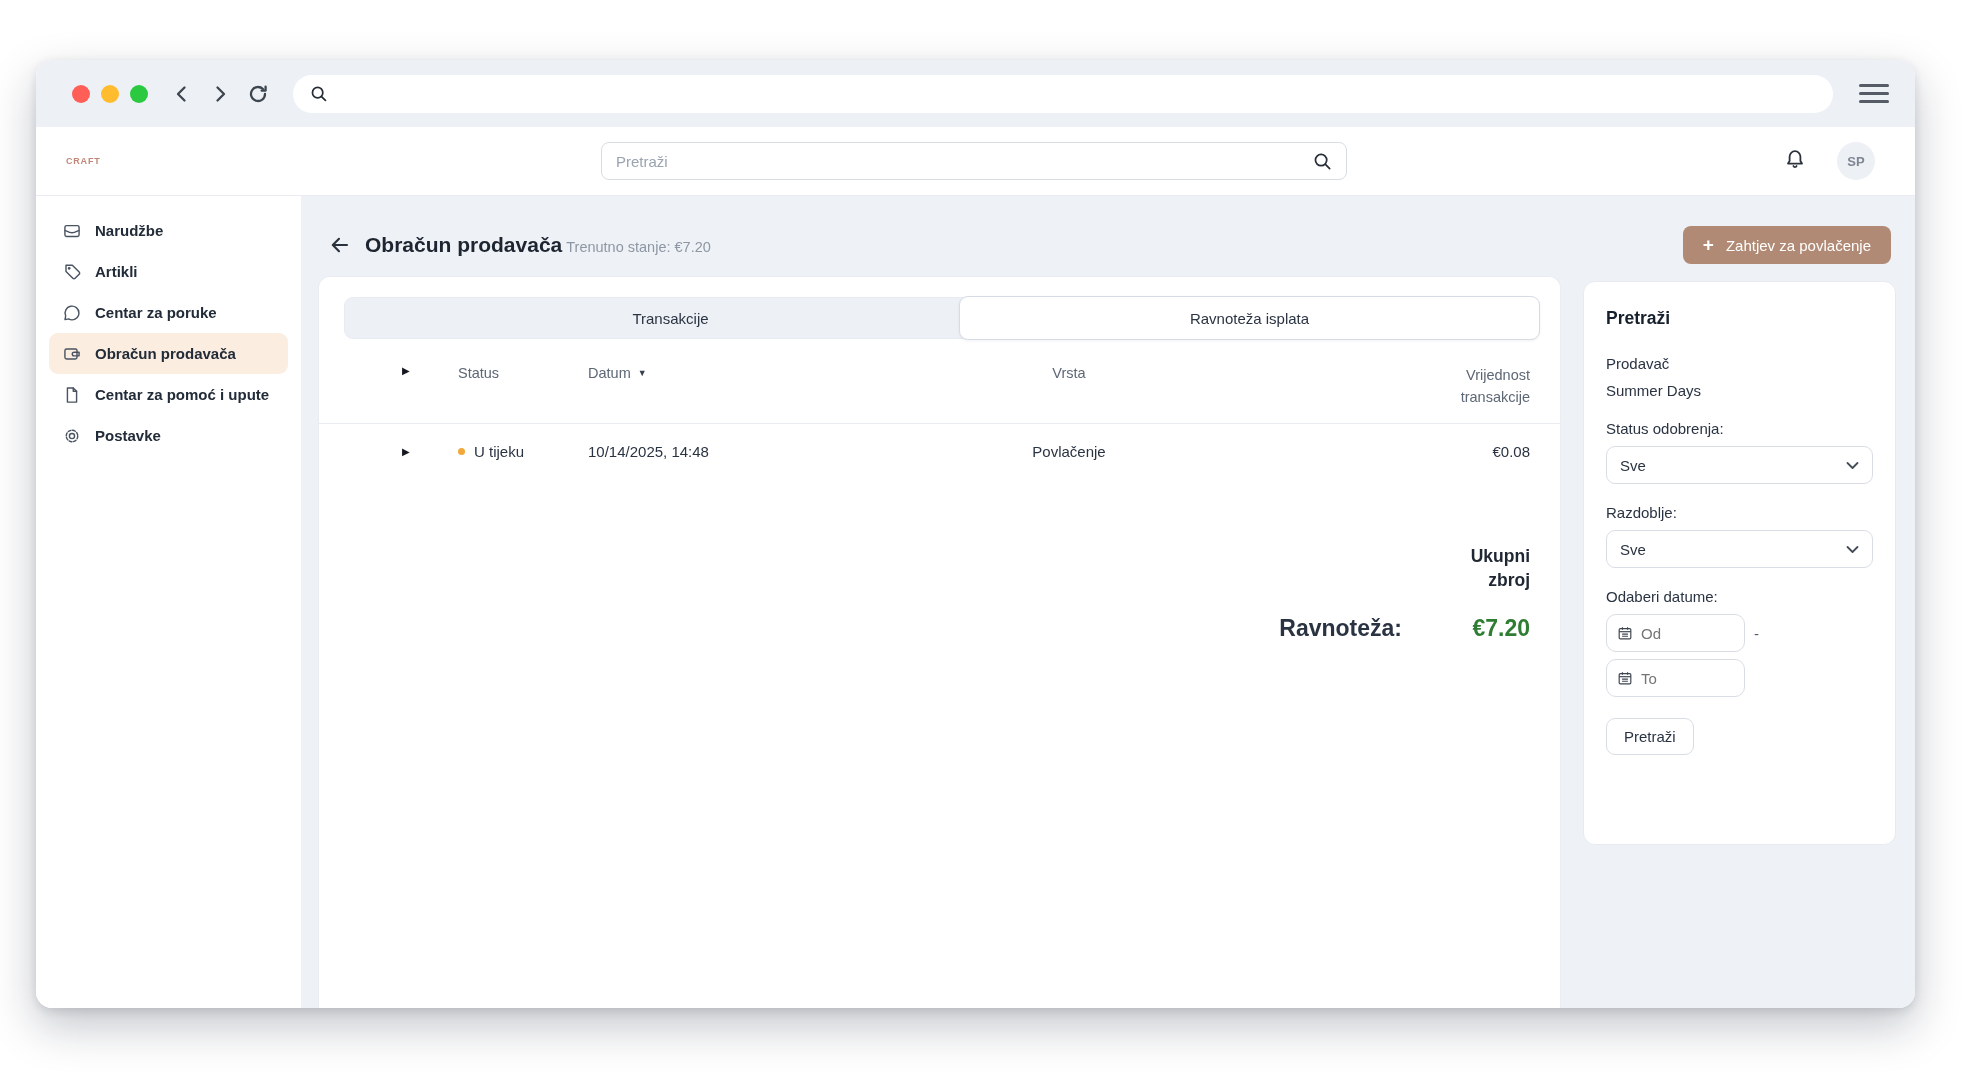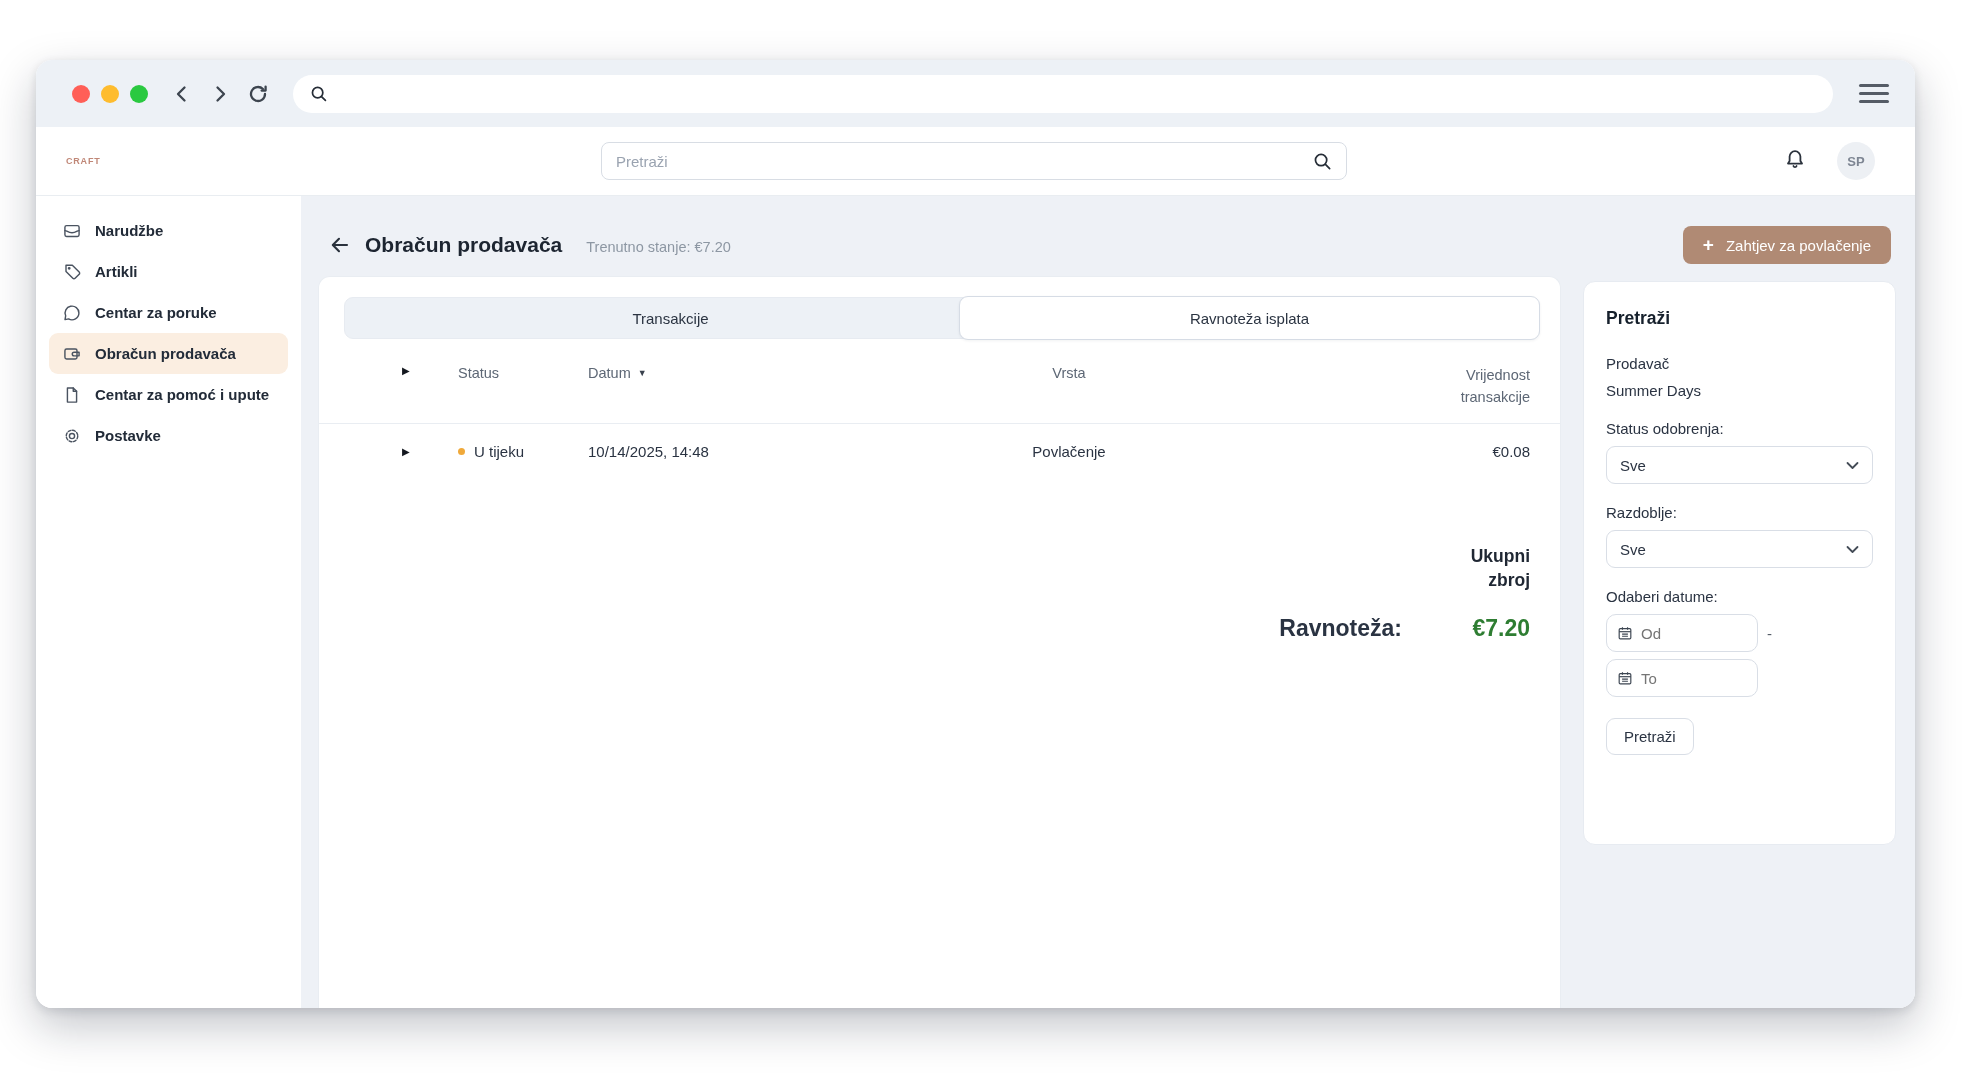--- a/index.html
+++ b/index.html
@@ -41,21 +41,21 @@
   .sitem { display:flex; align-items:center; gap:13px; height:41px; padding:0 13px; margin:0 13px;
            border-radius:9px; font-size:15px; font-weight:600; color:#222b38; cursor:pointer; }
   .sitem.active { background:#fbeee1; }
   .sitem svg { flex:none; stroke:#4a5360; stroke-width:1.7; fill:none; stroke-linecap:round; stroke-linejoin:round; }
   .main { flex:1; background:#eef1f6; padding:0 19px 0 17px; display:flex; flex-direction:column; min-width:0; }
   
   .titlerow { margin:30px 5px 12px 7px; height:38px; display:flex; align-items:center; }
   .backbtn { width:30px; height:30px; display:flex; align-items:center; justify-content:center; }
   .backbtn svg { stroke:#2a323d; stroke-width:2.1; fill:none; stroke-linecap:round; stroke-linejoin:round; }
   .ptitle { font-size:21px; font-weight:700; color:#1d2531; margin-left:10px; }
-  .psub { font-size:14.5px; color:#8d97a3; margin-left:24px; padding-top:3px; }
+  .psub { font-size:14.5px; color:#8d97a3; margin-left:4px; padding-top:3px; }
   .actionbtn { margin-left:auto; background:#b08a74; color:#fff; border:none; border-radius:8px; height:38px;
                padding:0 20px; font-size:15px; font-family:inherit; display:flex; align-items:center; gap:12px; cursor:pointer; }
   .actionbtn .plus { font-size:19px; font-weight:600; line-height:1; padding-bottom:2px; }
   
   .contentrow { flex:1; display:flex; gap:22px; align-items:flex-start; min-height:0; }
   .card { width:1243px; flex:none; align-self:stretch; background:#fff; border:1px solid #e9edf2;
           border-bottom:none; border-radius:12px 12px 0 0; display:flex; flex-direction:column; }
   .tabs { margin:20px 20px 0 25px; height:42px; background:#edf1f6; border:1px solid #e7ebf1; border-radius:9px;
           display:flex;padding-left:36px; }
   .tab { flex:1; display:flex; align-items:center; justify-content:center; font-size:15px; color:#2b3442; cursor:pointer; }
@@ -84,21 +84,21 @@
            border-radius:12px; padding:26px 22px; }
   .paneltitle { font-size:17.5px; font-weight:700; color:#16202c; margin-bottom:26px; }
   .plabel { font-size:15px; color:#2a3342; margin-bottom:10px; }
   .pvalue { font-size:15px; color:#2a3342; margin-bottom:21px; }
   .plabel2 { font-size:15px; color:#2a3342; margin-bottom:9px; }
   .pselect { height:38px; border:1px solid #d9dee6; border-radius:9px; background:#fff; display:flex;
              align-items:center; justify-content:space-between; padding:0 13px; font-size:15px; color:#2a3342;
              margin-bottom:20px; cursor:pointer; }
   .pselect svg { stroke:#444c57; stroke-width:1.8; fill:none; stroke-linecap:round; stroke-linejoin:round; }
   .daterow { display:flex; align-items:center; gap:9px; margin-bottom:7px; }
-  .dateinput { width:152px; height:38px; border:1px solid #d9dee6; border-radius:10px; display:flex;
+  .dateinput { width:139px; height:38px; border:1px solid #d9dee6; border-radius:10px; display:flex;
                align-items:center; padding:0 10px; gap:8px; background:#fff; }
   .dateinput svg { stroke:#3c4551; stroke-width:1.6; fill:none; flex:none; }
   .dateinput input { width:100%; border:none; outline:none; font-size:15px; color:#333; background:transparent; }
   .dash { color:#555d68; font-size:15px; }
   .searchbtn { margin-top:14px; height:37px; padding:0 17px; border:1px solid #d9dee6; border-radius:9px;
                background:#fff; font-size:15px; font-family:inherit; color:#2a3342; cursor:pointer; }
 </style>
 </head>
 <body>
 

